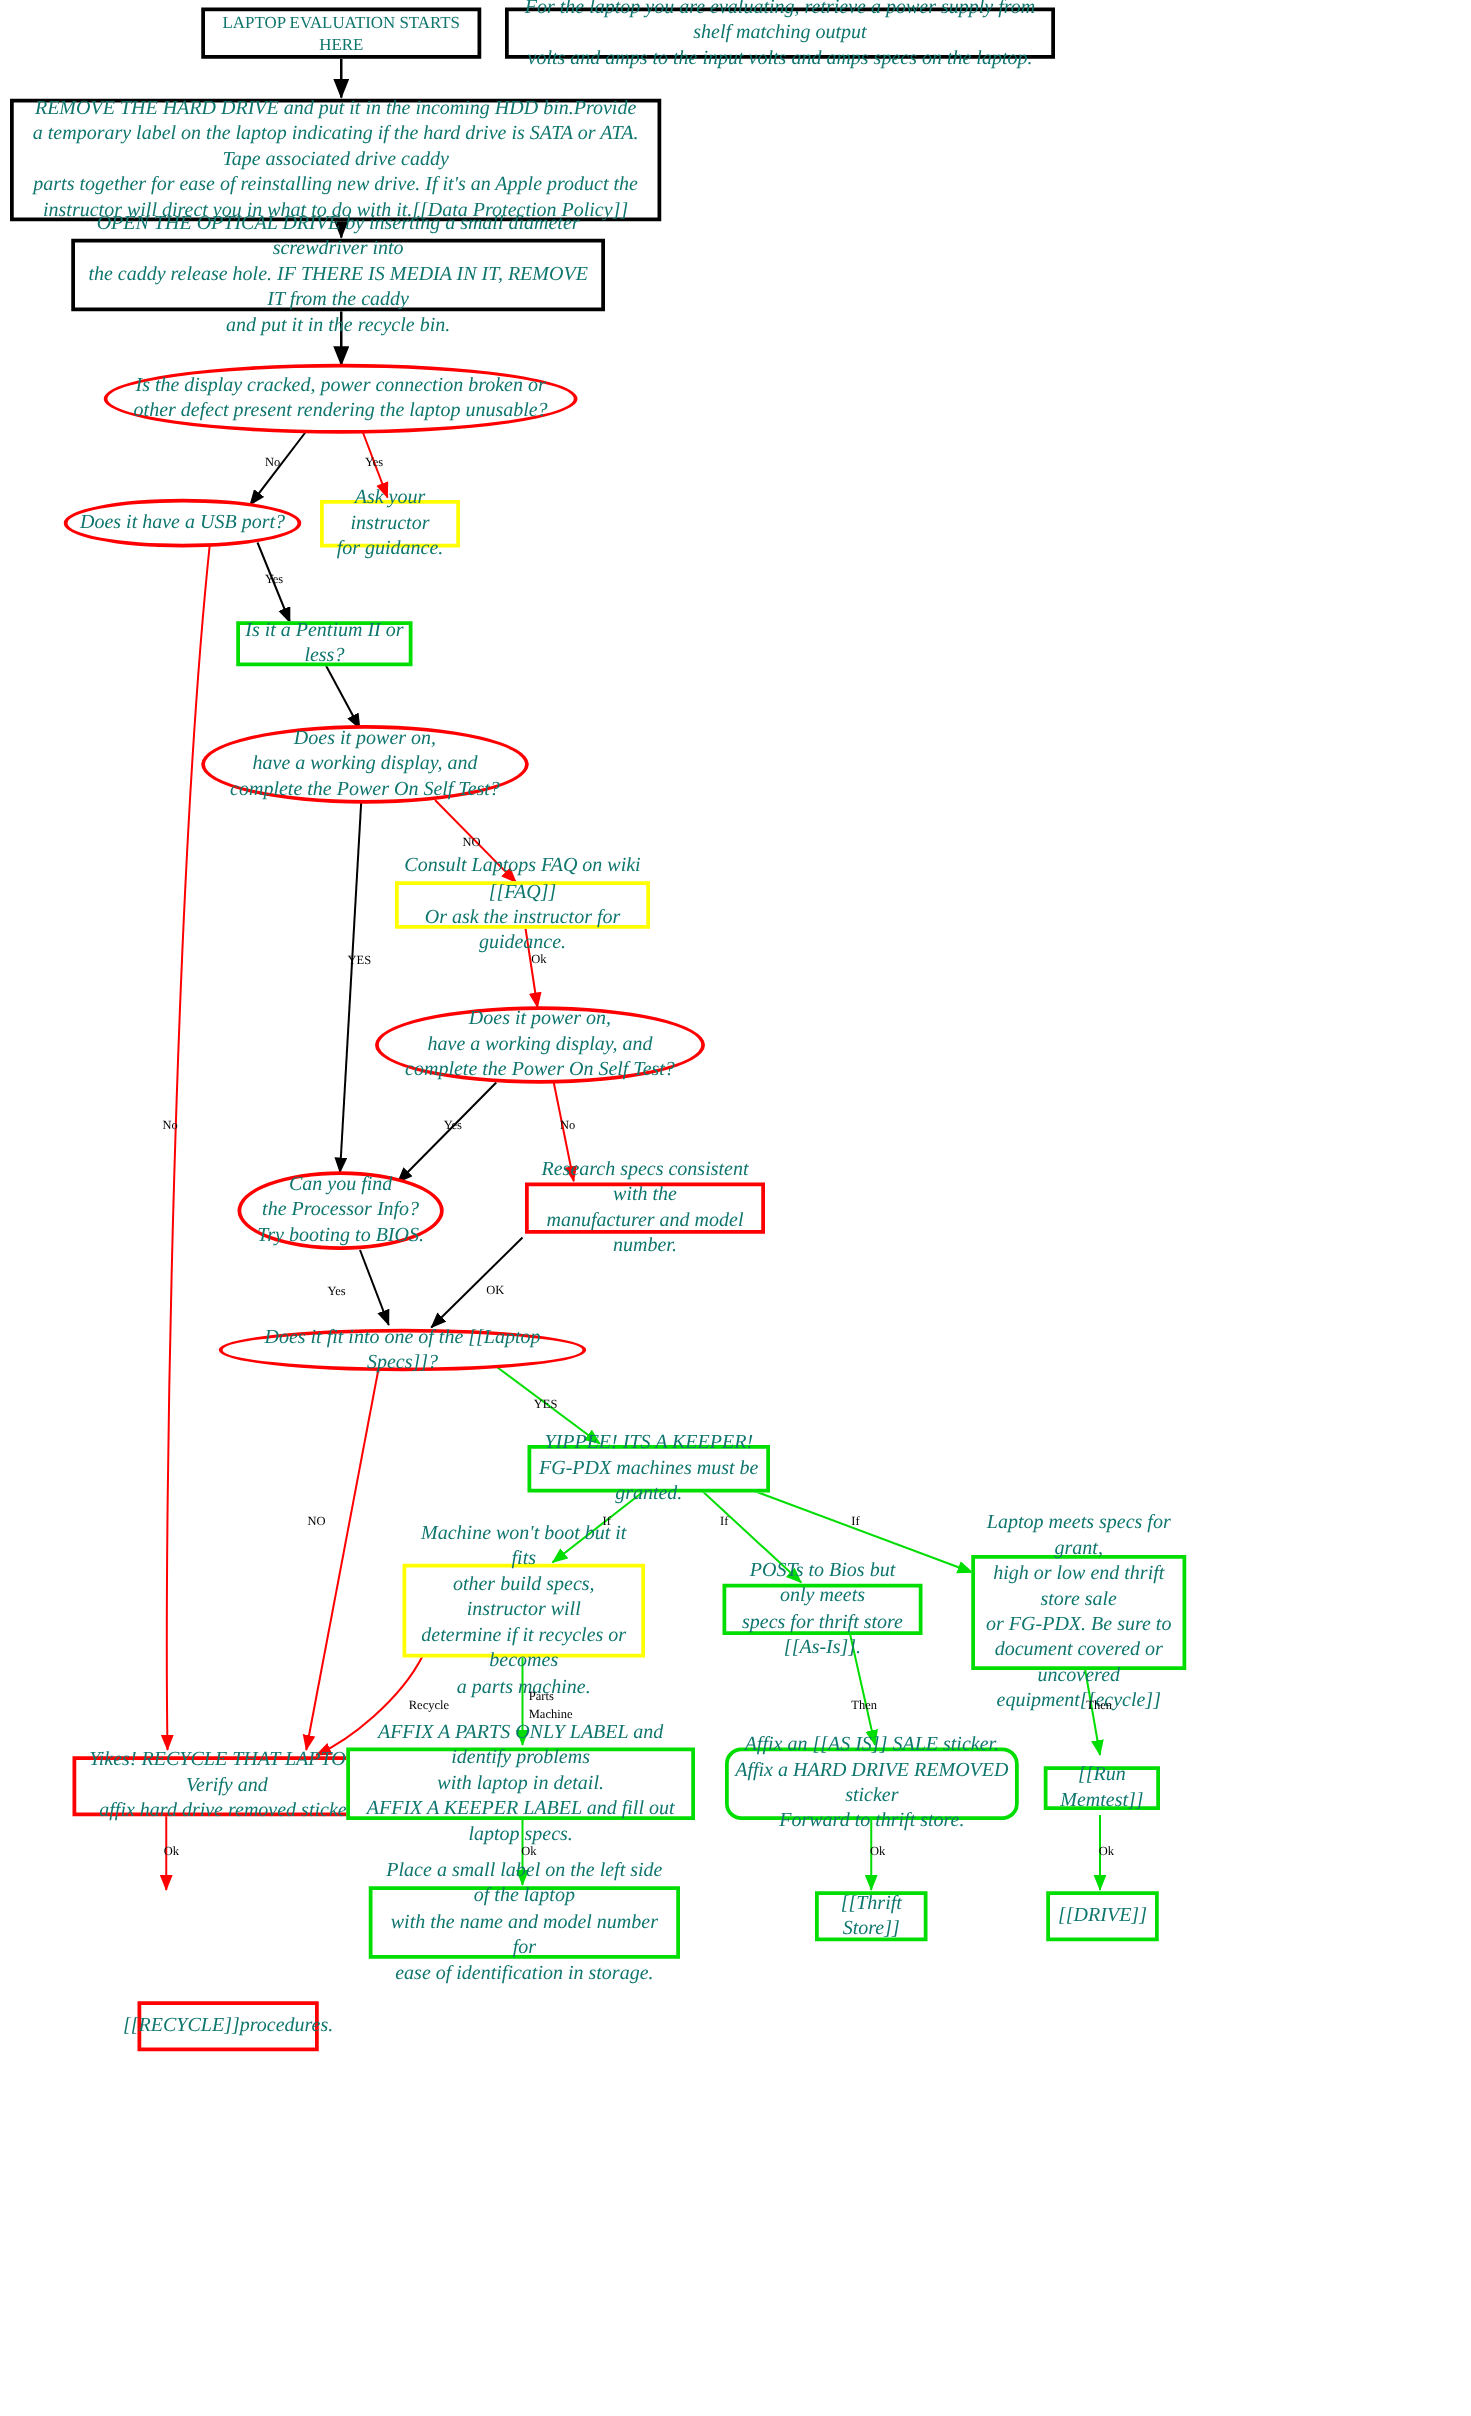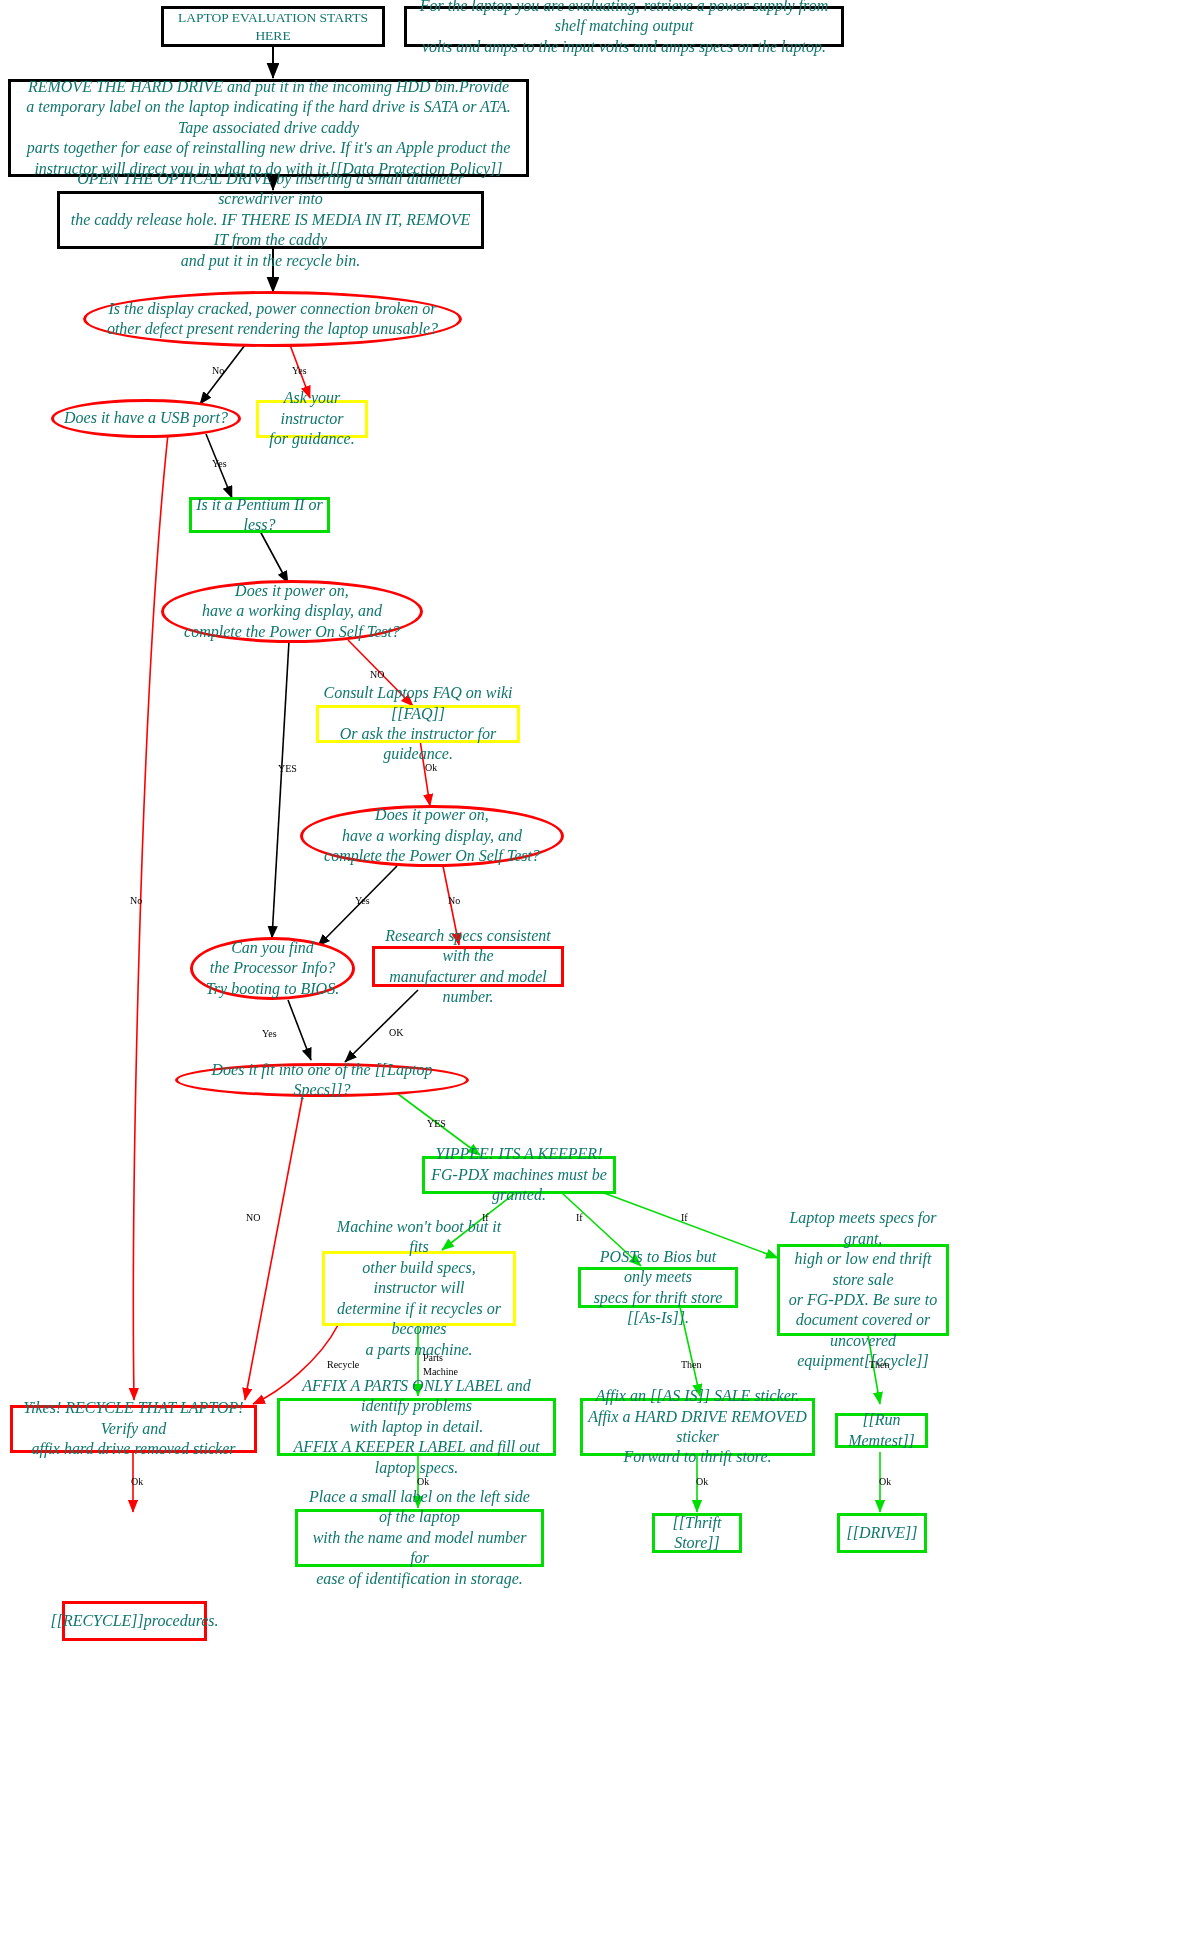--- a/index.html
+++ b/index.html
@@ -32,21 +32,21 @@
     text-align: center;
     background: #ffffff;
     color: #0f766e;
     line-height: 1.28;
     white-space: pre-line;
     padding: 2px 4px;
   }
   .box { border-style: solid; }
   .ell { border-style: solid; border-radius: 50%; }
   .b-black { border-color: #000000; border-width: 3px; }
-  .b-red   { border-color: #ff0000; border-width: 3px; }
+  .b-red   { border-color: #ff0000; border-width: 3px; margin-left: 48px; }
   .b-green { border-color: #00dd00; border-width: 3px; }
   .b-yellow{ border-color: #ffff00; border-width: 3px; }
   .e-red   { border-color: #ff0000; border-width: 3px; }
   .fs13 { font-size: 13.5px; }
   .fs11 { font-size: 16px; font-style: italic; }
   .elabel {
     position: absolute;
     font-family: "Liberation Serif", "DejaVu Serif", serif;
     font-size: 10px;
     color: #000000;
@@ -190,21 +190,21 @@
 document covered or uncovered
 equipment[[ecycle]]</div>
 
   <div class="node box b-red fs11" style="left:10px; top:1405px; width:247px; height:48px;">Yikes! RECYCLE THAT LAPTOP! Verify and
 affix hard drive removed sticker</div>
 
   <div class="node box b-green fs11" style="left:277px; top:1398px; width:279px; height:58px;">AFFIX A PARTS ONLY LABEL and identify problems
 with laptop in detail.
 AFFIX A KEEPER LABEL and fill out laptop specs.</div>
 
-  <div class="node box b-green fs11" style="left:580px; top:1398px; width:235px; height:58px;">Affix an [[AS IS]] SALE sticker.
+  <div class="node box b-green fs11" style="left:580px; top:1398px; width:235px; height:58px;border-radius:13px;">Affix an [[AS IS]] SALE sticker.
 Affix a HARD DRIVE REMOVED sticker
 Forward to thrift store.</div>
 
   <div class="node box b-green fs11" style="left:835px; top:1413px; width:93px; height:35px;">[[Run Memtest]]</div>
 
   <div class="node box b-red fs11" style="left:62px; top:1601px; width:145px; height:40px;">[[RECYCLE]]procedures.</div>
 
   <div class="node box b-green fs11" style="left:295px; top:1509px; width:249px; height:58px;">Place a small label on the left side of the laptop
 with the name and model number for
 ease of identification in storage.</div>

